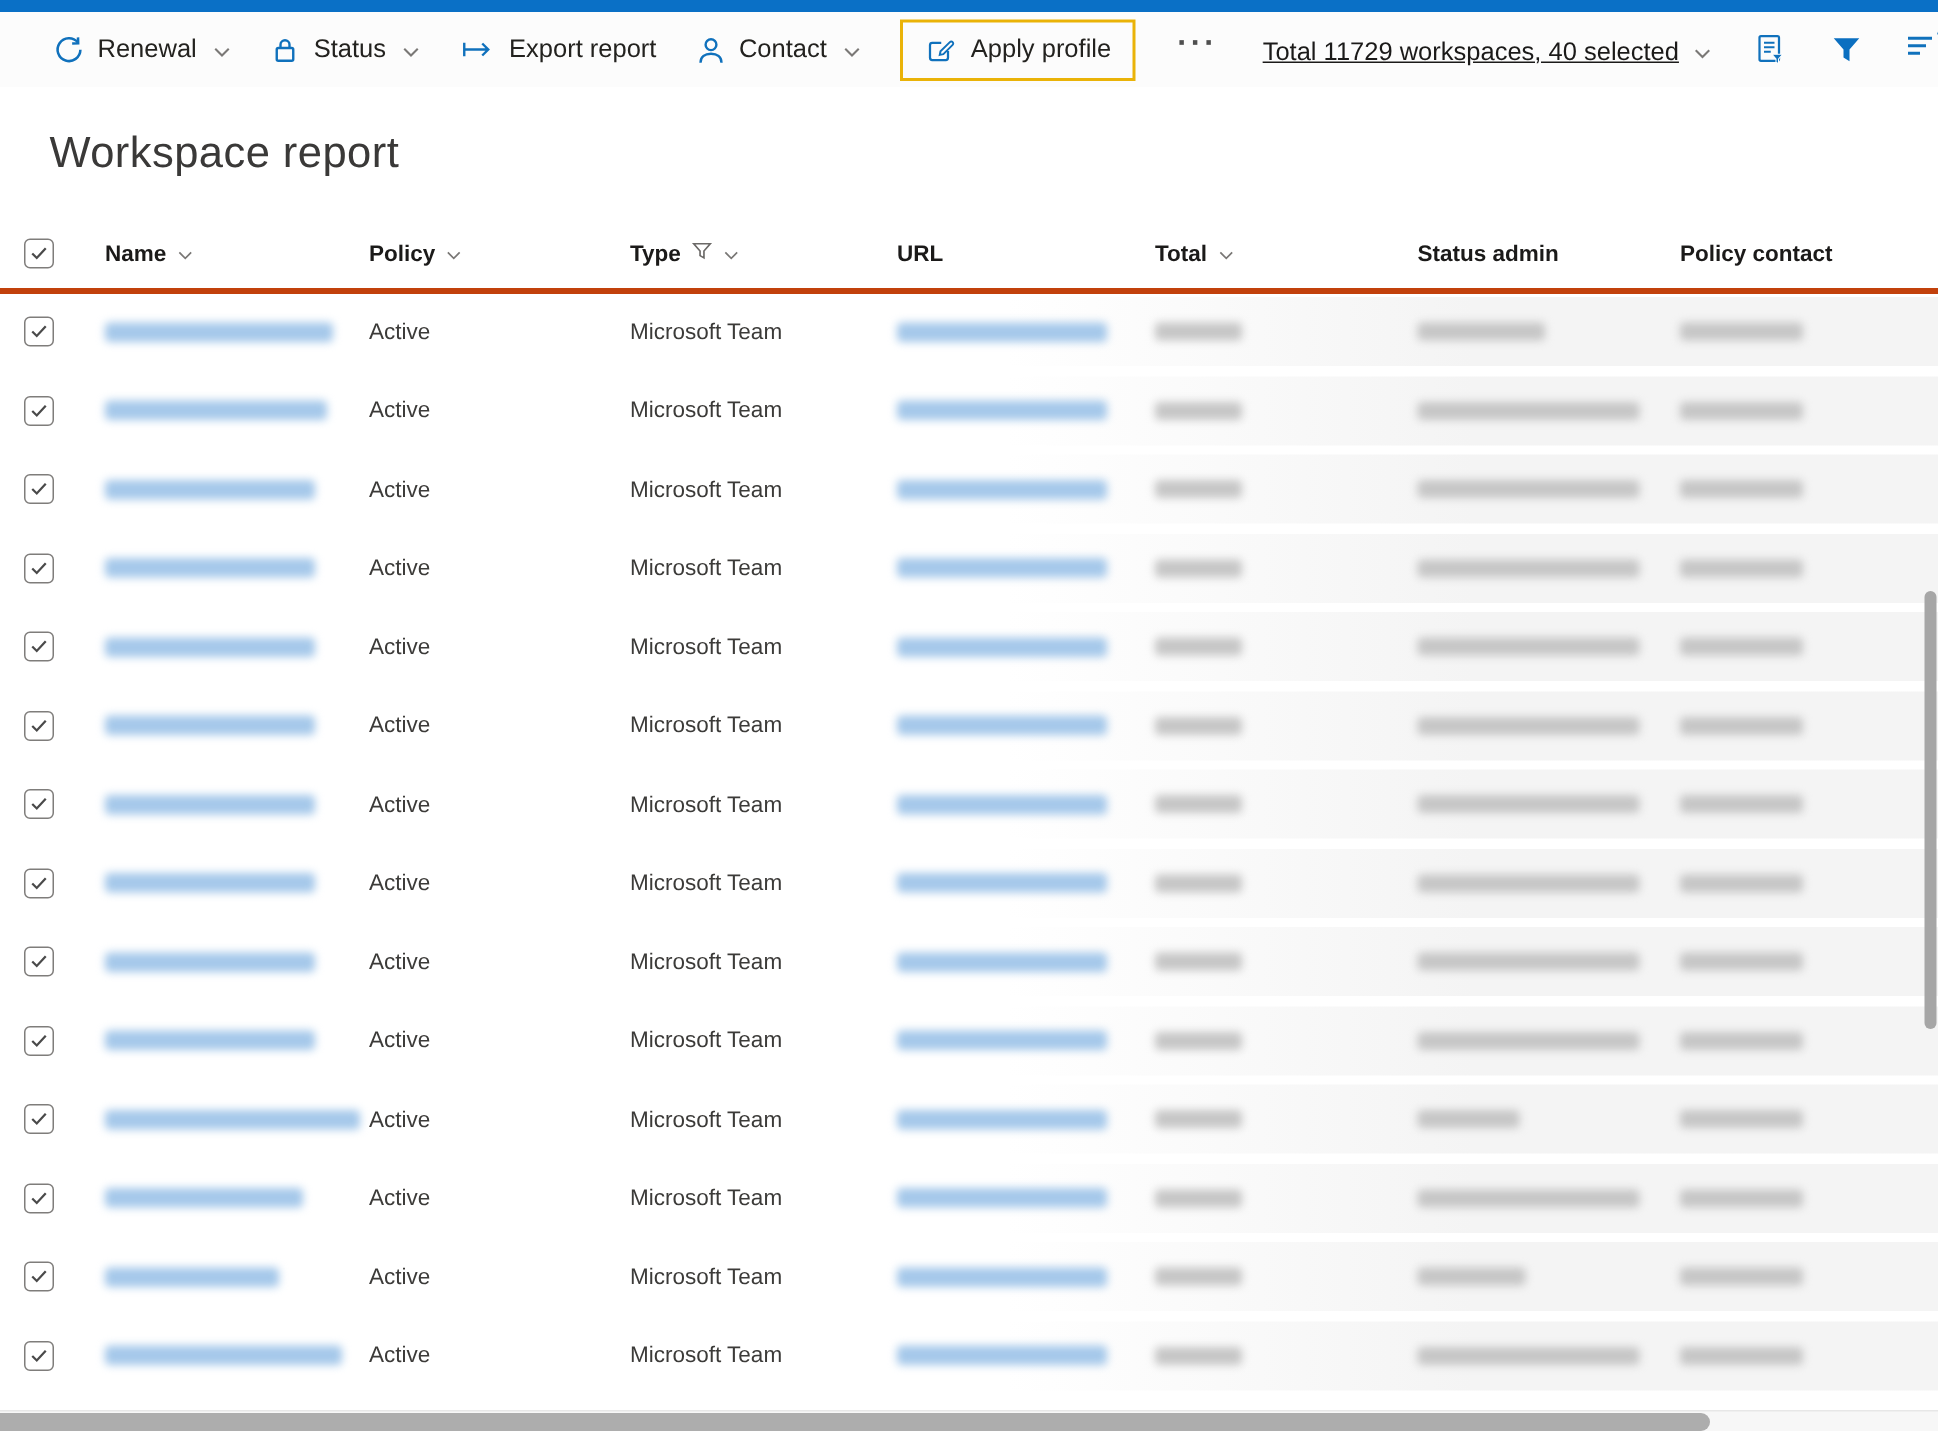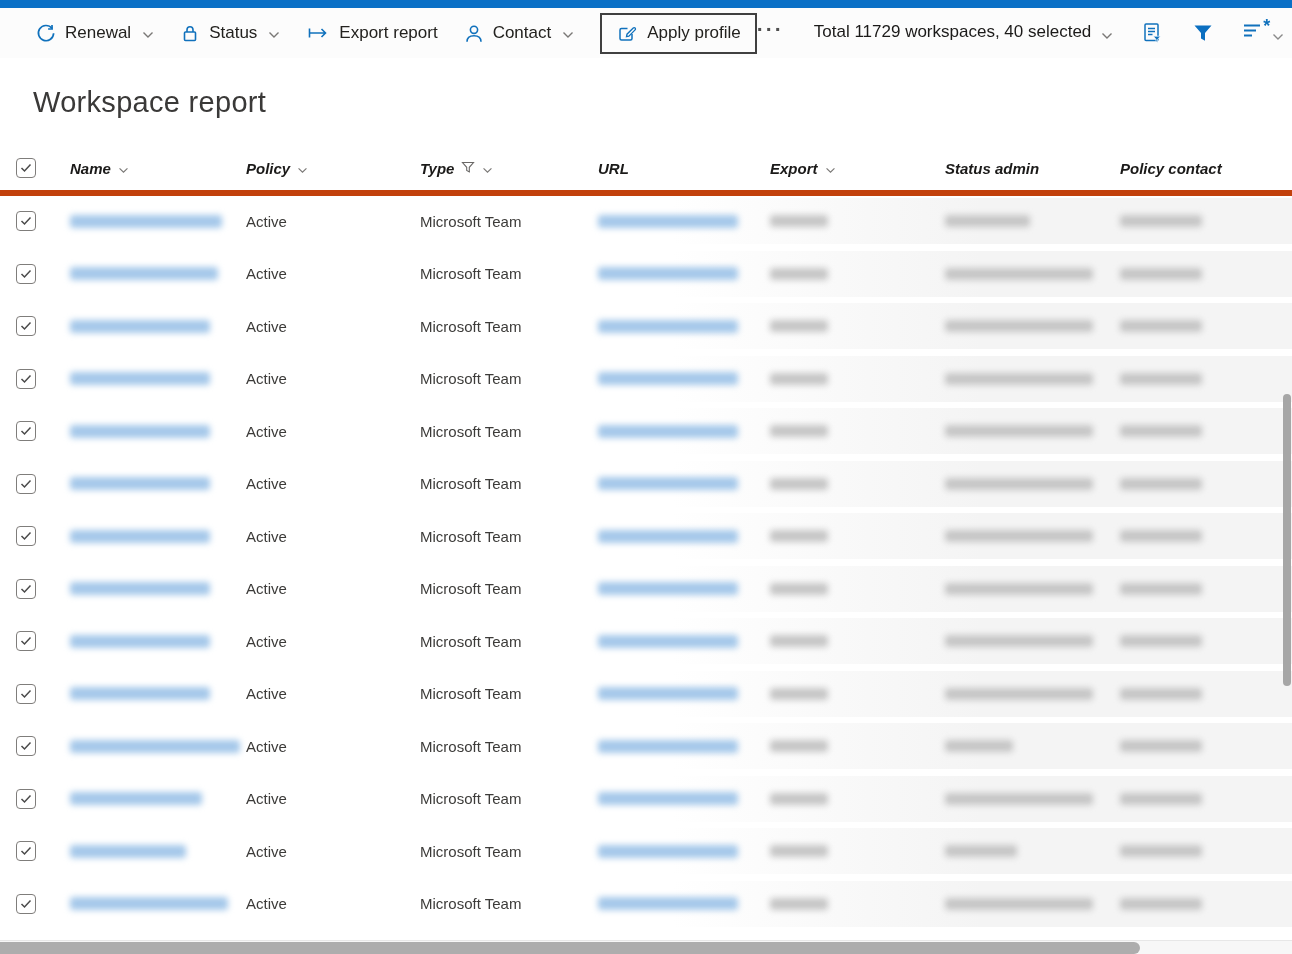--- a/index.html
+++ b/index.html
@@ -8,38 +8,38 @@
 
   
   .accent-bar { height:8px; background:#0a70c6; width:100%; }
 
   
   .toolbar { height:50px; display:flex; align-items:center; padding-left:35px; background:#fcfcfc; }
   .tb-item { display:flex; align-items:center; gap:9px; font-size:17px; color:#23221f;
     margin-right:26px; cursor:pointer; white-space:nowrap; }
   .tb-item svg { display:block; }
   .chev { margin-left:2px; margin-top:3px; }
-  .red-box { border:2px solid #404040; padding:8px 14px; margin-right:0; display:flex; align-items:flex-end; }
+  .red-box { border:2px solid #eab308; padding:8px 14px; margin-right:28px; display:flex; align-items:flex-end; }
   .red-box .tb-item { margin-right:0; }
   .more-dots { font-size:21px; font-weight:700; color:#4f4f4f; letter-spacing:2px; margin-right:30px;
     cursor:pointer; line-height:10px; padding-bottom:8px;}
-  .summary { display:flex; align-items:flex-start; gap:8px; font-size:17px; color:#1b1a19;
-    margin-right:28px; cursor:pointer; white-space:nowrap; }
+  .summary { display:flex; align-items:flex-end; gap:8px; font-size:17px; color:#1b1a19;
+    margin-right:28px; cursor:pointer; white-space:nowrap;text-decoration:underline; }
   .right-icons { display:flex; align-items:center; gap:27px; }
   .right-icons > span { cursor:pointer; display:flex; align-items:flex-start; }
   .vo-star { color:#1071bc; font-size:18px; font-weight:700; line-height:8px; margin-left:1px; }
 
   
   .title-wrap { height:88px; display:flex; align-items:center; padding-left:33px; background:#fff; }
   .page-title { font-size:29px; font-weight:300; color:#3a3938; letter-spacing:.3px; }
 
   
   .grid-header, .row { display:grid;
     grid-template-columns:70px 176px 174px 178px 172px 175px 175px 1fr; align-items:center; }
-  .grid-header { height:50px; border-bottom:6px solid #c2410c;font-style:italic; }
+  .grid-header { height:50px; border-bottom:4px solid #c2410c; }
   .hcell { display:flex; align-items:center; gap:7px; font-size:15px; font-weight:700; color:#1b1a19; cursor:pointer; }
   .cb-cell { padding-left:16px; }
 
   .checkbox { width:20px; height:20px; border:1px solid #7f7d7b; border-radius:4px; background:#fff;
     display:flex; align-items:center; justify-content:center; cursor:pointer; }
 
   
   .rows { padding-top:2px; height:744px; overflow:hidden; position:relative; }
   .row { height:46px; margin-bottom:6.5px;
     background:linear-gradient(90deg,#ffffff 0%,#ffffff 52%,#f4f4f4 76%,#f4f4f4 100%); }
@@ -197,21 +197,21 @@
           <path d="M1.5 1.5 h11 l-4.2 4.8 v4.6 l-2.6 -1.5 V6.3 Z" fill="none" stroke="#6b6967" stroke-width="1.1"></path>
         </svg></span>
     <span><svg width="11" height="7" viewBox="0 0 12 8">
           <path d="M1.5 1.5 L6 6 L10.5 1.5" fill="none" stroke="#7a7876" stroke-width="1.3"></path>
         </svg></span>
   </div>
   <div class="hcell">
     <span>URL</span>
   </div>
   <div class="hcell">
-    <span>Export</span>
+    <span>Total</span>
     <span><svg width="11" height="7" viewBox="0 0 12 8">
           <path d="M1.5 1.5 L6 6 L10.5 1.5" fill="none" stroke="#7a7876" stroke-width="1.3"></path>
         </svg></span>
   </div>
   <div class="hcell">
     <span>Status admin</span>
   </div>
   <div class="hcell">
     <span>Policy contact</span>
   </div>

